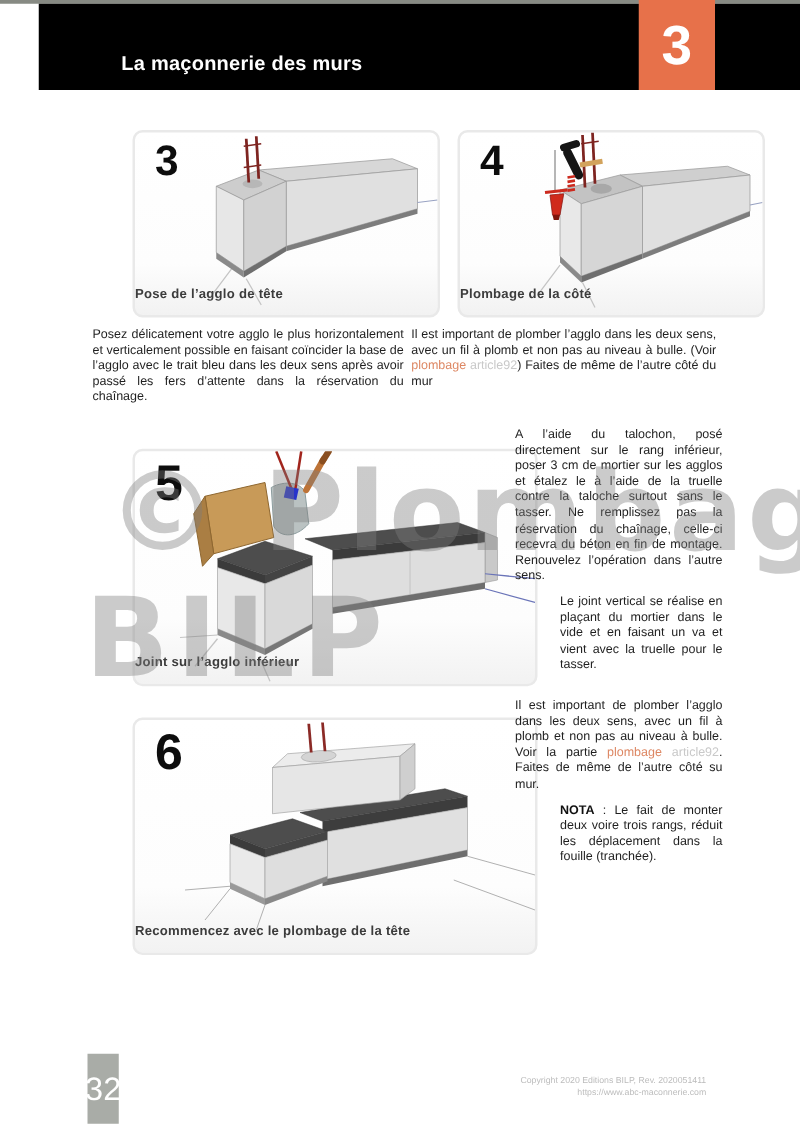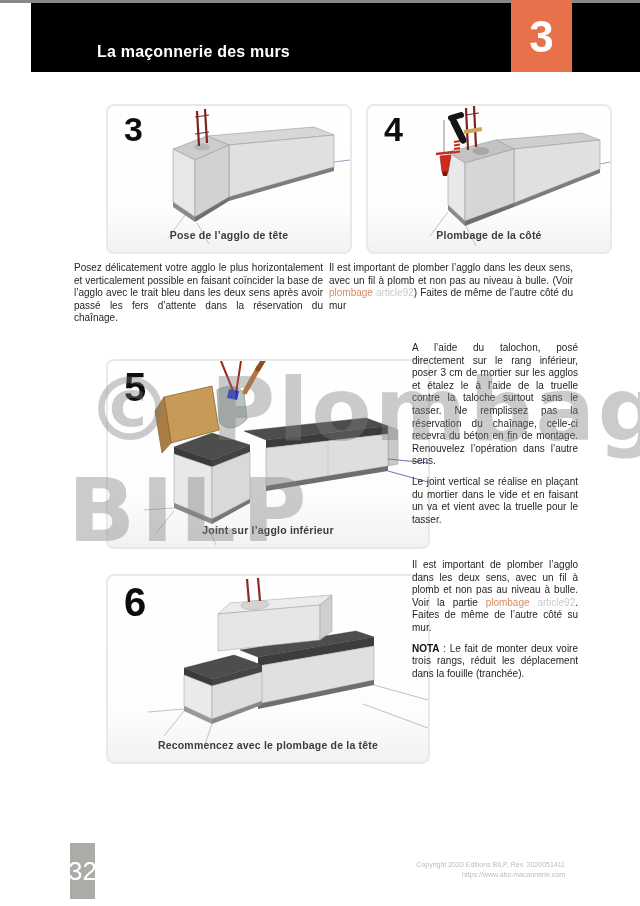--- a/index.html
+++ b/index.html
@@ -21,31 +21,31 @@
   .panel {
     position:absolute; box-sizing:border-box;
     background:linear-gradient(180deg,#ffffff 0%, #fdfdfd 72%, #f2f2f2 100%);
     border:2px solid #e9e9e9; border-radius:8px;
   }
   .panel svg { position:absolute; left:0; top:0; width:100%; height:100%; }
   .step-num { position:absolute; left:16px; top:6px; font-weight:bold; color:#0d0d0d; line-height:1; }
   .num-sm { font-size:34px; }
   .num-lg { font-size:40px; }
   .panel-caption {
-    position:absolute; left:0; right:0; bottom:11px; text-align:center;
+    position:absolute; left:0; right:0; bottom:11px; text-align:left;
     font-size:10.5px; font-weight:bold; color:#3c3c3c; letter-spacing:0.2px;
   }
   #panel3 { left:66px; top:88px;  width:246px; height:150px; }
   #panel4 { left:326px; top:88px; width:246px; height:150px; }
   #panel5 { left:66px; top:343px; width:324px; height:190px; }
   #panel6 { left:66px; top:558px; width:324px; height:190px; }
 
   .body-text { position:absolute; font-size:10px; line-height:12.6px; color:#1f1f1f; text-align:justify; }
   .body-text p { margin:0; }
-  .body-text p + p { margin-top:8px; }
+  .body-text p + p { margin-top:8px;margin-left:36px; }
   #text-left-1  { left:74px;  top:262px; width:249px; }
   #text-right-1 { left:329px; top:262px; width:244px; }
   #text-right-5 { left:412px; top:342px; width:166px; }
   #text-right-6 { left:412px; top:559px; width:166px; }
   .link-orange { color:#dd8763; }
   .link-gray   { color:#c9c9c9;margin-top:16px; }
   .nota-label  { font-weight:bold; color:#111; }
 
   .watermark {
     position:absolute; z-index:10; pointer-events:none; white-space:nowrap;

